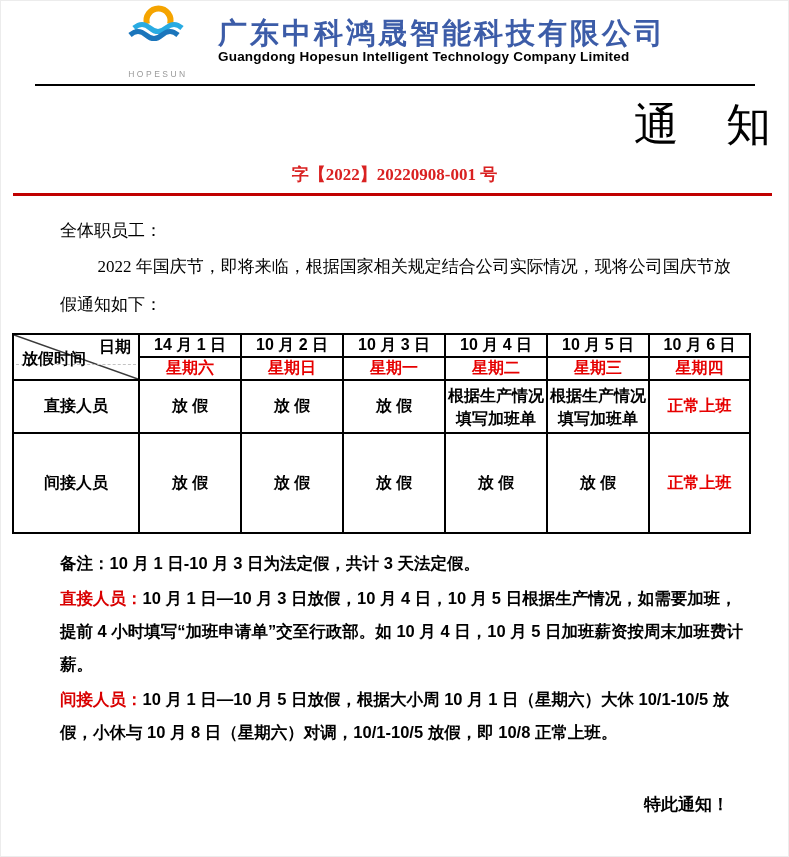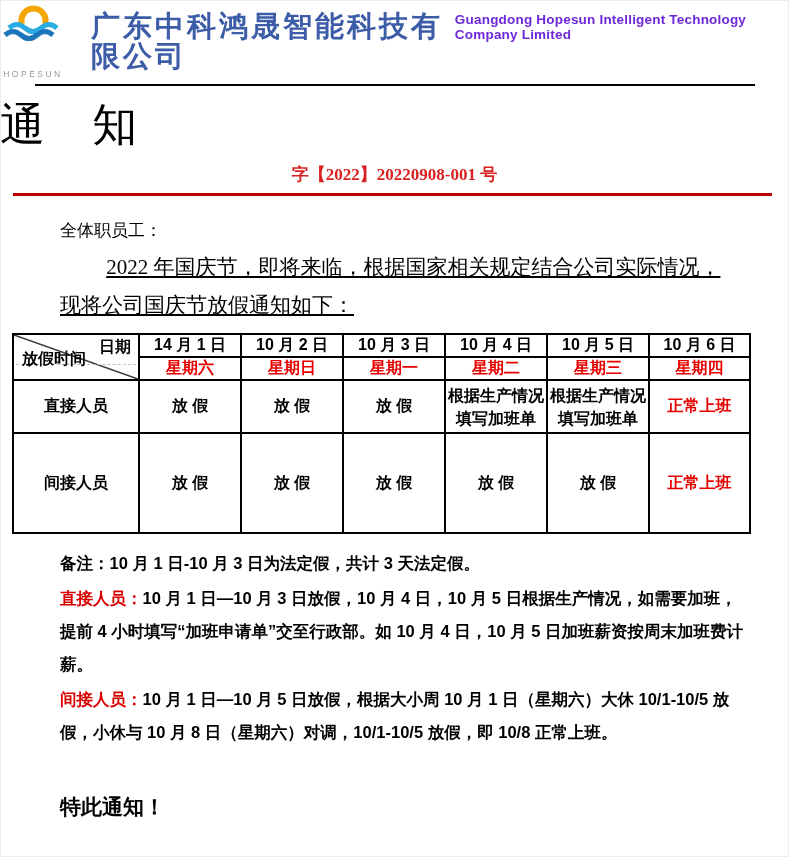--- a/index.html
+++ b/index.html
@@ -5,52 +5,52 @@
   html,body{margin:0;padding:0;background:#fff;}
   .page{
     width:789px;height:857px;background:#fff;position:relative;
     font-family:"Liberation Serif",serif;color:#000;overflow:hidden;
     box-shadow:inset 0 0 0 1px #ececec;
   }
   
   .header{display:flex;align-items:center;justify-content:center;gap:9px;padding-top:3px;}
   .logo{display:flex;flex-direction:column;align-items:center;width:70px;gap:28px;}
   .logo-text{font-family:"Liberation Sans",sans-serif;font-size:8.5px;color:#9a9a9a;letter-spacing:2.5px;margin-top:-2px;}
-  .names{display:flex;flex-direction:row;margin-left:16px;}
+  .names{display:flex;flex-direction:column;margin-left:16px;}
   .company-cn{font-family:"Liberation Sans",sans-serif;font-weight:bold;font-size:29px;color:#3c5ca8;letter-spacing:3px;line-height:30px;}
-  .company-en{font-family:"Liberation Sans",sans-serif;font-weight:bold;font-size:13.5px;color:#6d28d9;letter-spacing:0.2px;margin-top:1px;}
+  .company-en{font-family:"Liberation Sans",sans-serif;font-weight:bold;font-size:13.5px;color:#000000;letter-spacing:0.2px;margin-top:1px;}
   .black-rule{border:none;border-top:2px solid #000;margin:5px 34px 0 35px;}
   
-  .title{text-align:left;font-size:45px;letter-spacing:18px;margin-top:14px;line-height:50px;}
+  .title{text-align:right;font-size:45px;letter-spacing:18px;margin-top:14px;line-height:50px;}
   .doc-number{text-align:center;color:#d92121;font-size:17px;font-weight:bold;margin-top:13px;}
   .red-rule{border:none;border-top:3px solid #c00000;margin:7px 17px 0 13px;}
   
   .salutation{margin:23px 60px 0 60px;font-size:17px;}
-  .intro{margin:6px 48px 0 60px;font-size:21px;text-indent:2.2em;line-height:38px;text-decoration:underline;}
+  .intro{margin:6px 48px 0 60px;font-size:17px;text-indent:2.2em;line-height:38px;}
   
   table.holiday{border-collapse:collapse;table-layout:fixed;margin:9px 0 0 12px;width:737px;
     font-family:"Liberation Sans",sans-serif;font-weight:bold;}
   table.holiday td{border:2px solid #000;text-align:center;vertical-align:middle;font-size:16px;padding:0;}
   tr.r-date{height:18px;}
   tr.r-week{height:23px;color:#e60000;}
   tr.r-direct{height:53px;}
   tr.r-indirect{height:100px;}
   td.red{color:#e60000;border-radius:24px;}
   td.two-line{white-space:pre-line;font-size:15.5px;line-height:23px;}
   td.corner{position:relative;}
   .diag{position:absolute;left:0;top:0;width:100%;height:100%;}
   .corner-date{position:absolute;top:2px;right:7px;font-size:16px;}
   .corner-label{position:absolute;bottom:9px;left:8px;font-size:16px;}
   .corner-dash{position:absolute;left:2px;right:2px;top:29px;border-top:1px dashed #c3c3c3;}
   
   .notes{margin:13px 42px 0 60px;font-family:"Liberation Sans",sans-serif;font-weight:bold;font-size:16.5px;line-height:33px;}
   .note{margin:0 0 2px 0;}
   .note-label{color:#d90000;}
   
-  .closing{margin:44px 60px 0 60px;font-size:21px;font-weight:bold;}
+  .closing{margin:44px 60px 0 60px;font-size:17px;font-weight:bold;text-align:right;}
   .signature{margin-top:52px;text-align:right;font-size:18px;}
   .sig-dept{padding-right:99px;}
 </style>
 </head>
 <body>
 
 <div class="page">
 
   <div class="header">
     <div class="logo">

